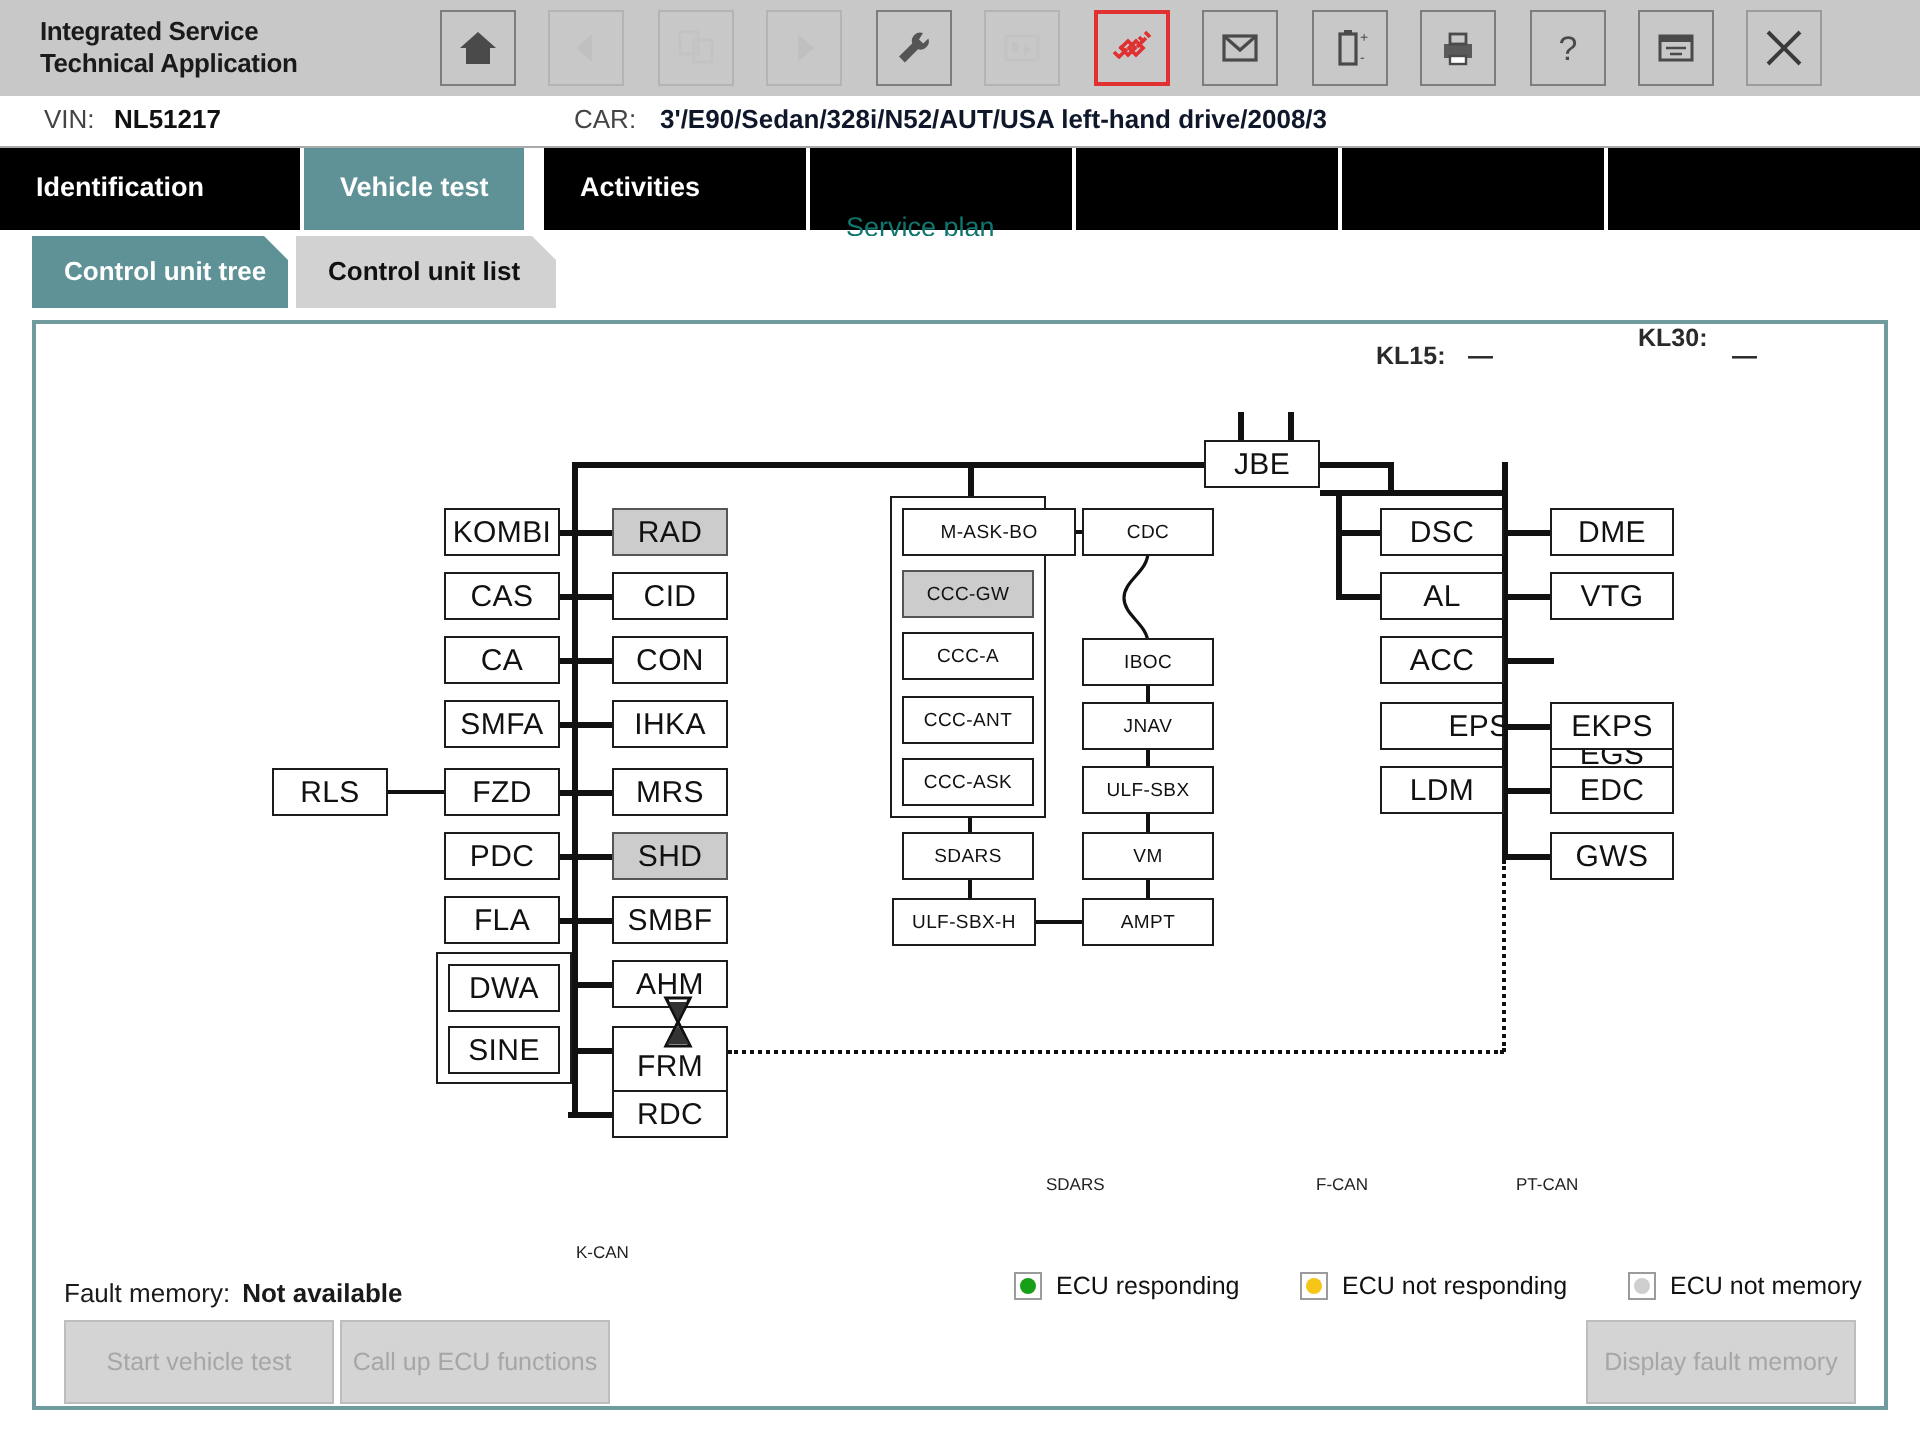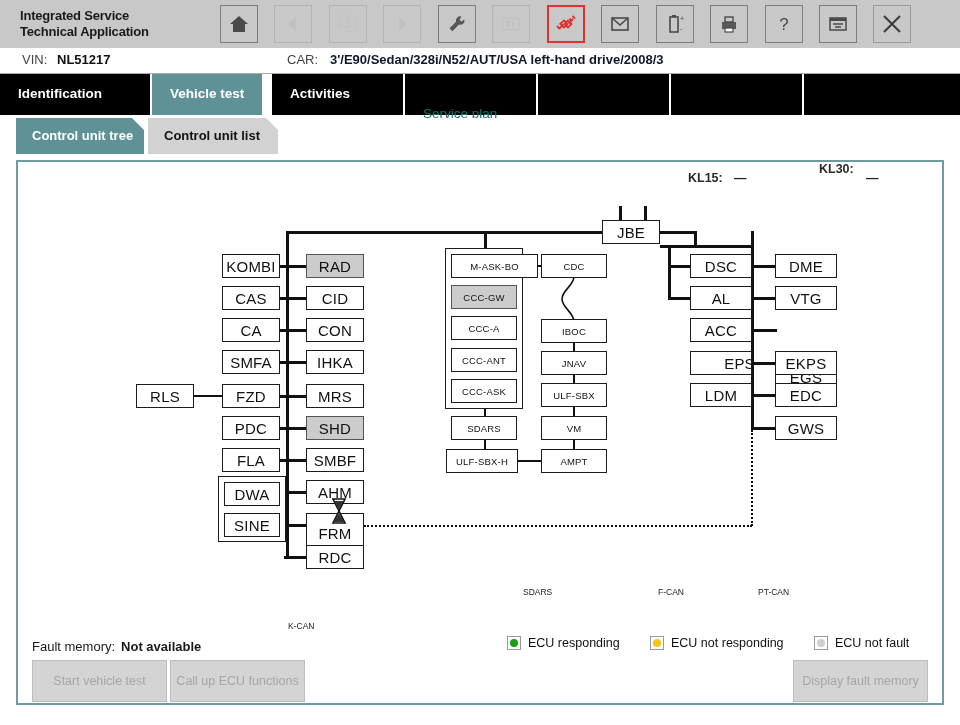--- a/index.html
+++ b/index.html
@@ -532,21 +532,21 @@
         <span>Fault memory:</span><b>Not available</b>
       </div>
 
       <div class="lg" style="left:489px;top:474px;">
         <span class="sw"><i style="background:#17a017;"></i></span><span>ECU responding</span>
       </div>
       <div class="lg" style="left:632px;top:474px;">
         <span class="sw"><i style="background:#f5c518;"></i></span><span>ECU not responding</span>
       </div>
       <div class="lg" style="left:796px;top:474px;">
-        <span class="sw"><i style="background:#cfcfcf;"></i></span><span>ECU not fault</span>
+        <span class="sw"><i style="background:#cfcfcf;"></i></span><span>ECU not memory</span>
       </div>
 
       <div class="fbtn" style="left:14px;width:135px;">
         <span>Start vehicle test</span>
       </div>
       <div class="fbtn" style="left:775px;width:135px;">
         <span>Display fault memory</span>
       </div>
       <div class="fbtn" style="left:152px;width:135px;">
         <span>Call up ECU functions</span>

